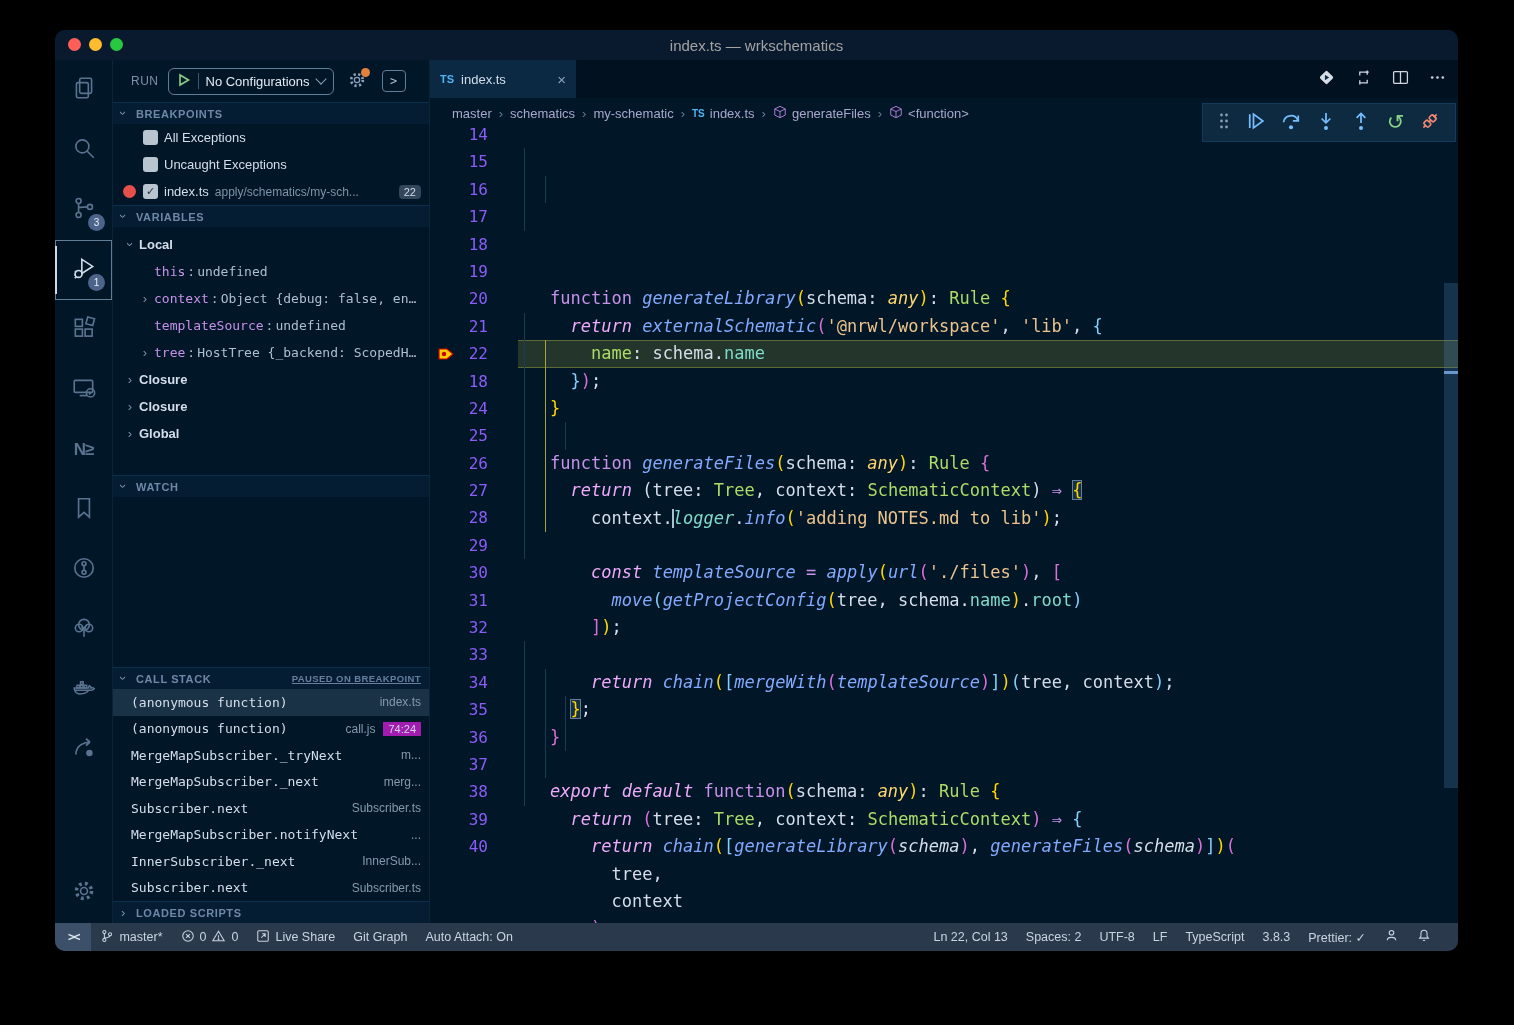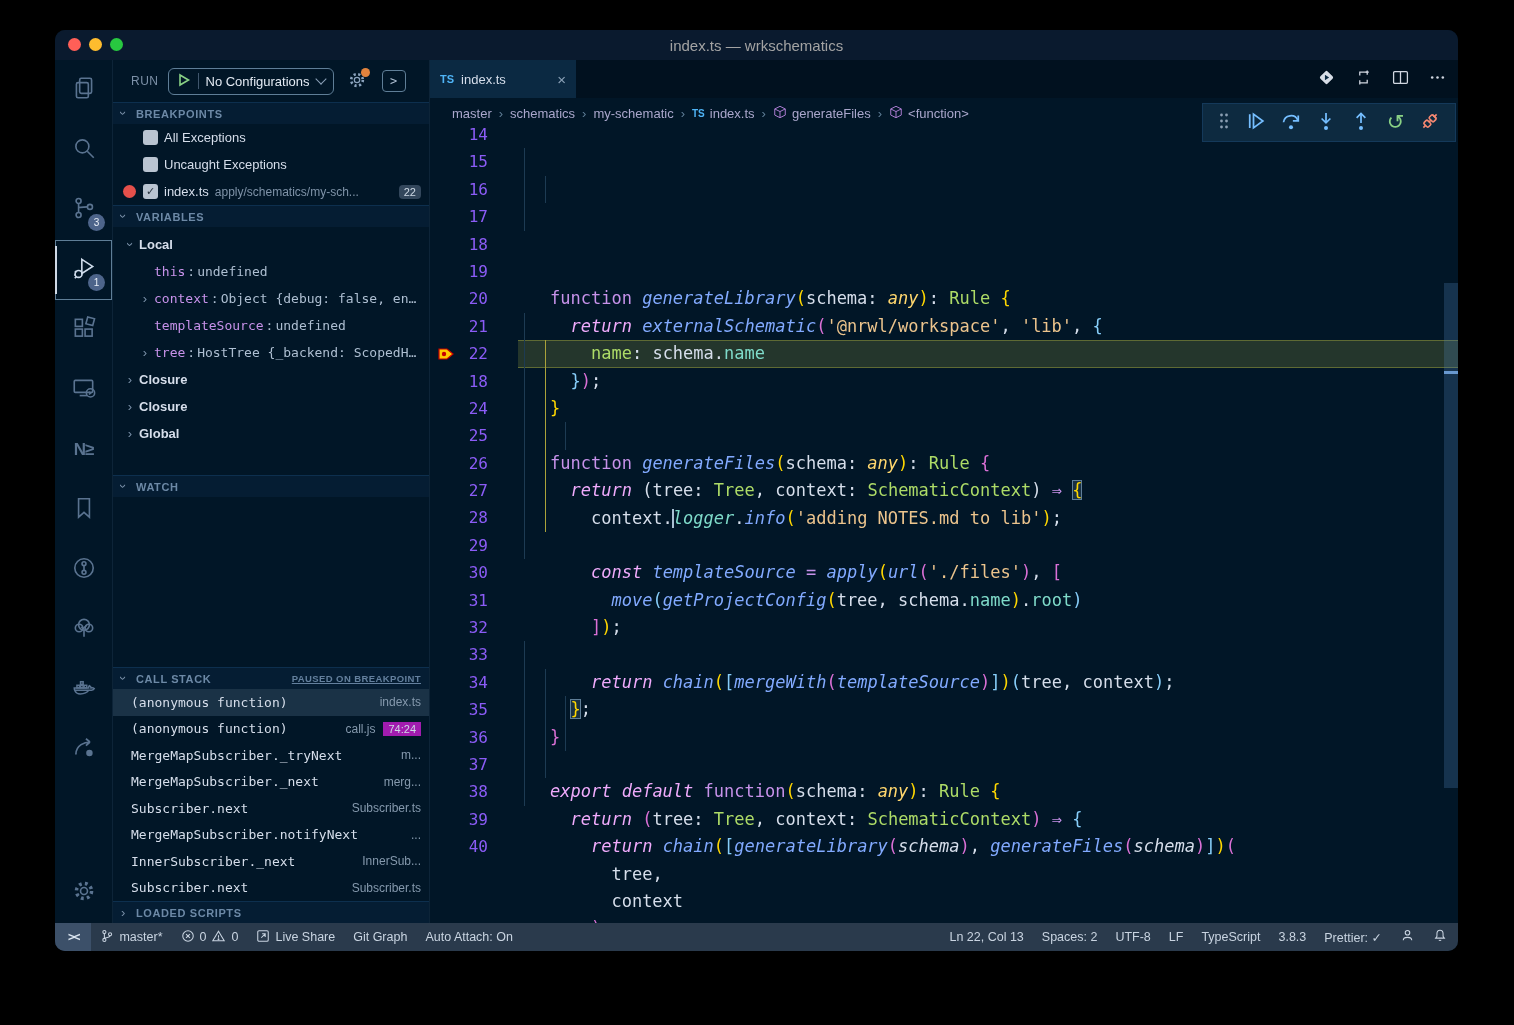--- a/index.html
+++ b/index.html
@@ -135,21 +135,21 @@
   .scroll-mark { position:absolute; left:0; right:0; top:243px; height:3px; background:rgba(120,170,230,0.85); }
 
   .debug-toolbar { position:absolute; top:43px; right:2px; width:254px; height:39px; background:#0d2a40;
     border:1px solid #14395a; display:flex; align-items:center; justify-content:space-evenly; z-index:10; }
   .dbg-restart { color:#89d185; font-size:21px; line-height:1; font-family:"DejaVu Sans", sans-serif; }
 
   
   .statusbar { flex:0 0 28px; background:#2a3a4c; display:flex; align-items:center; color:#c9d4e1;
     font-size:12.5px; }
   .sb-left, .sb-right { display:flex; align-items:center; height:100%; }
-  .sb-right { margin-left:auto; padding-right:2px;text-align:center; }
+  .sb-right { margin-left:auto; padding-right:18px;text-align:center; }
   .sb-item { display:flex; align-items:center; gap:5px; padding:0 9px; height:100%; }
   .remote-box { background:#3c5069; color:#dbe5f0; font-family:"DejaVu Sans Mono", monospace;
     font-weight:bold; font-size:12px; padding:0 13px; letter-spacing:-2px; }
 </style>
 </head>
 <body>
 
 <div id="window">
 
   <div class="titlebar">

